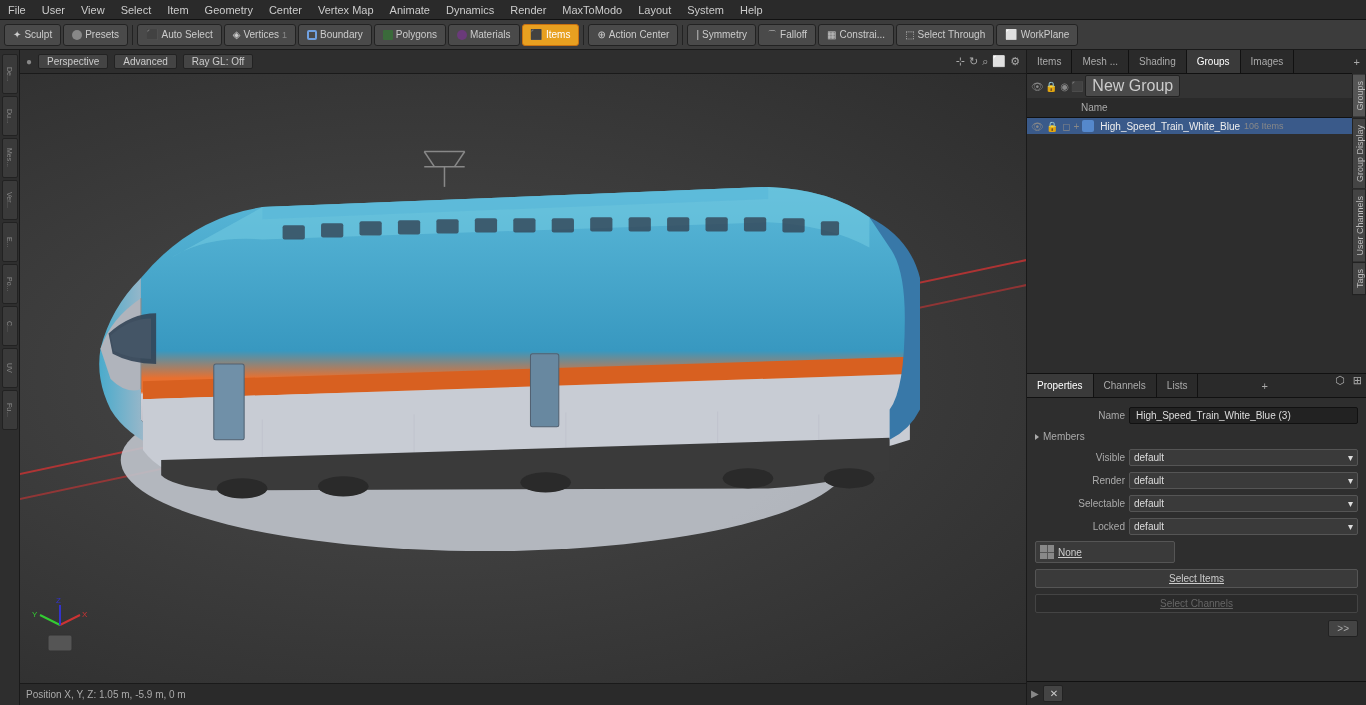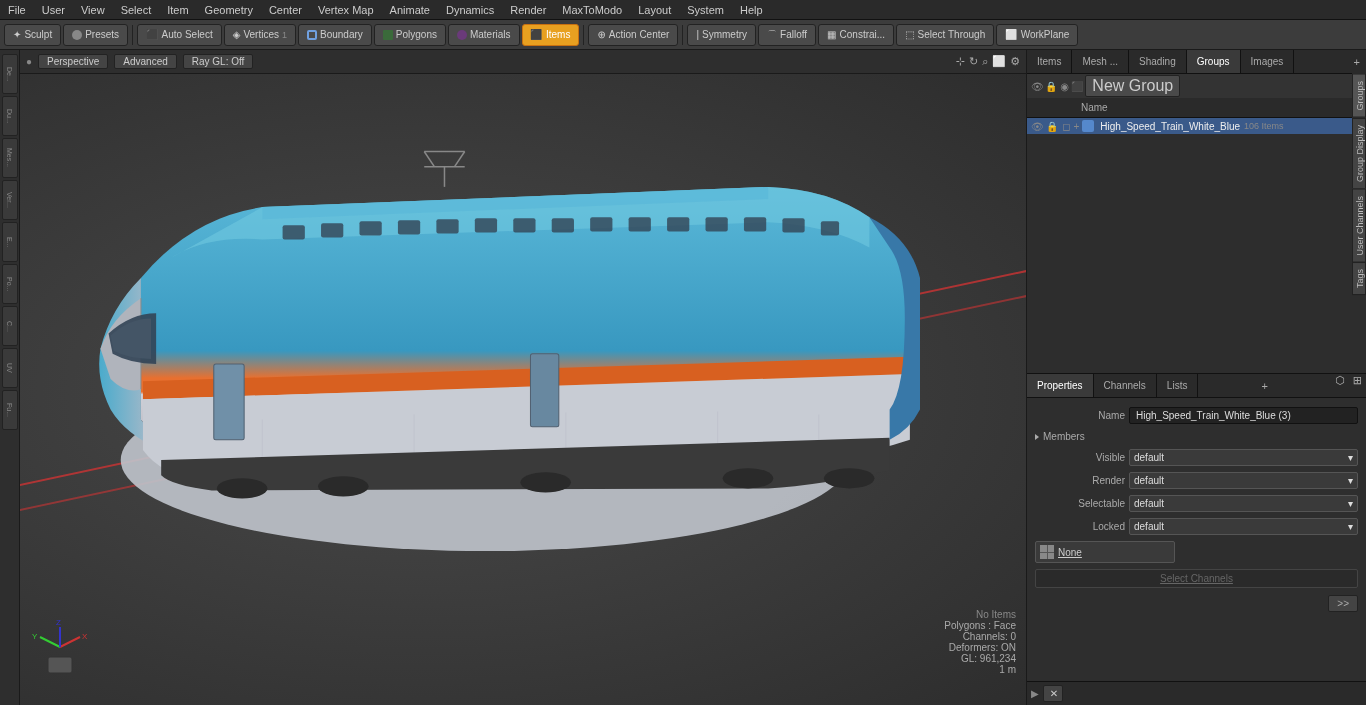--- a/index.html
+++ b/index.html
@@ -302,40 +302,35 @@
 
         <g stroke="#888" stroke-width="1.5" fill="none">
           <line x1="380" y1="70" x2="380" y2="50"></line>
           <line x1="360" y1="50" x2="400" y2="50"></line>
           <line x1="370" y1="50" x2="360" y2="35"></line>
           <line x1="390" y1="50" x2="400" y2="35"></line>
           <line x1="360" y1="35" x2="400" y2="35"></line>
         </g>
       </svg>
 
-      <div id="vp-overlay">
-        <div style="color:#888;">No Items</div>
-        <div>Polygons : Face</div>
-        <div>Channels: 0</div>
-        <div>Deformers: ON</div>
-        <div>GL: 961,234</div>
-        <div>1 m</div>
-      </div>
 
       <svg id="vp-axes" style="position:absolute;bottom:28px;left:10px;width:60px;height:60px;">
         <line x1="30" y1="30" x2="50" y2="20" stroke="#cc3333" stroke-width="2"></line>
         <line x1="30" y1="30" x2="10" y2="20" stroke="#33cc33" stroke-width="2"></line>
         <line x1="30" y1="30" x2="30" y2="10" stroke="#3333cc" stroke-width="2"></line>
         <text x="52" y="22" fill="#cc3333" font-size="8">X</text>
         <text x="2" y="22" fill="#33cc33" font-size="8">Y</text>
         <text x="26" y="8" fill="#3333cc" font-size="8">Z</text>
         <rect x="18" y="40" width="24" height="16" rx="2" fill="#555" stroke="#333" stroke-width="1"></rect>
       </svg>
     </div>
 
+    <div id="statusbar">
+      <span>Position X, Y, Z:   1.05 m, -5.9 m, 0 m</span>
+    </div>
   </div>
 
   <div id="right-panel" style="position:relative;">
 
     <div id="rp-tabs">
       <div class="rp-tab">Items</div>
       <div class="rp-tab">Mesh ...</div>
       <div class="rp-tab">Shading</div>
       <div class="rp-tab active">Groups</div>
       <div class="rp-tab">Images</div>
@@ -434,20 +429,25 @@
             <div class="sel-btn-grid">
               <span></span>
                 <span></span>
                 <span></span>
                 <span></span>
             </div>
             <span>None</span>
           </div>
         </div>
 
+        <div class="sel-row">
+          <div class="sel-btn" style="background:#3a3a3a;border:1px solid #555;">
+            <span>Select Items</span>
+          </div>
+        </div>
 
         <div class="sel-row">
           <div class="sel-btn" style="background:#2a2a2a;border:1px solid #444;color:#666;">
             <span>Select Channels</span>
           </div>
         </div>
 
         <div style="display:flex;justify-content:flex-end;padding:4px 8px;">
           <div style="background:#444;border:1px solid #222;border-radius:2px;padding:2px 8px;cursor:pointer;color:#aaa;font-size:10px;">&gt;&gt;</div>
         </div>

